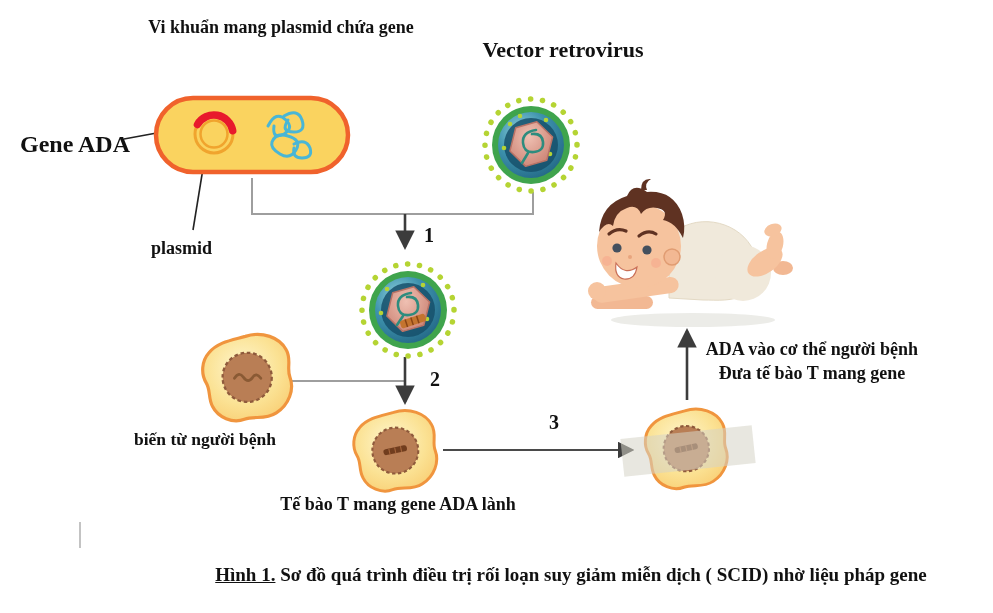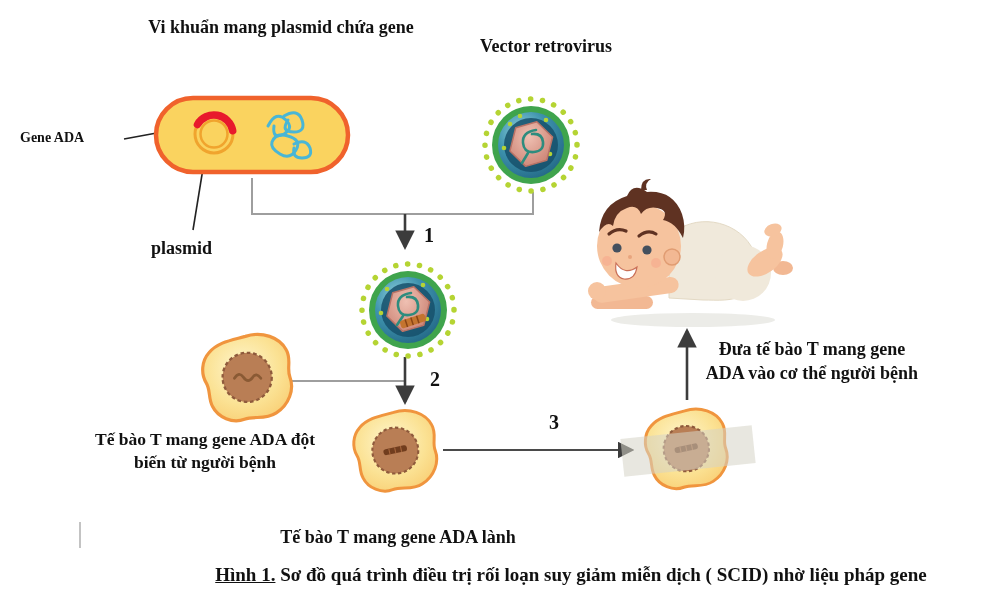--- a/index.html
+++ b/index.html
@@ -3,25 +3,25 @@
 <meta charset="utf-8">
 <style>
   html,body{margin:0;padding:0;background:#ffffff;}
   .stage{
     position:relative;width:993px;height:613px;background:#ffffff;overflow:hidden;
     font-family:"Liberation Serif","DejaVu Serif",serif;color:var(--text_black,#111);
   }
   .lbl{position:absolute;font-weight:bold;text-align:center;line-height:1.32;white-space:nowrap;}
   .lbl div{white-space:nowrap;}
   .bacteria-label{left:281px;top:16px;transform:translateX(-50%);font-size:18px;}
-  .vector-label{left:546px;top:35px;transform:translateX(-50%);font-size:18px;}
-  .gene-ada-label{left:20px;top:129px;font-size:14px;text-align:left;}
+  .vector-label{left:563px;top:35px;transform:translateX(-50%);font-size:22px;}
+  .gene-ada-label{left:20px;top:129px;font-size:24px;text-align:left;}
   .plasmid-label{left:151px;top:237px;font-size:18px;text-align:center;}
   .mutant-label{left:205px;top:428px;transform:translateX(-50%);font-size:17.5px;}
-  .healthy-label{left:398px;top:526px;transform:translateX(-50%);font-size:18px;}
+  .healthy-label{left:398px;top:493px;transform:translateX(-50%);font-size:18px;}
   .deliver-label{left:812px;top:338px;transform:translateX(-50%);font-size:18px;}
   .step-num{position:absolute;font-weight:bold;font-size:20px;}
   .step-1{left:424px;top:224px;}
   .step-2{left:430px;top:368px;}
   .step-3{left:549px;top:411px;}
   .caption{
     position:absolute;left:571px;top:564px;transform:translateX(-50%);
     font-weight:bold;font-size:19px;white-space:nowrap;text-align:right;
   }
   .caption .cap-prefix{text-decoration:underline;}
@@ -69,29 +69,28 @@
 
   <div class="lbl gene-ada-label">Gene ADA</div>
 
   <div class="lbl plasmid-label">plasmid</div>
 
   <div class="step-num step-1">1</div>
   <div class="step-num step-2">2</div>
   <div class="step-num step-3">3</div>
 
   <div class="lbl mutant-label">
-    <div>Tế bào T mang gene ADA đột</div>
     <div>biến từ người bệnh</div>
   </div>
 
   <div class="lbl healthy-label">Tế bào T mang gene ADA lành</div>
 
   <div class="lbl deliver-label">
+    <div>ADA vào cơ thể người bệnh</div>
     <div>Đưa tế bào T mang gene</div>
-    <div>ADA vào cơ thể người bệnh</div>
   </div>
 
   <div class="caption">
     <span class="cap-prefix">Hình 1.</span><span> Sơ đồ quá trình điều trị rối loạn suy giảm miễn dịch ( SCID) nhờ liệu pháp gene</span>
   </div>
 
   <svg class="art" style="left:152px;top:92px;" width="200" height="86" viewBox="0 0 200 86">
     <rect x="4" y="6" width="192" height="74" rx="37" style="fill:var(--bacterium_fill);stroke:var(--bacterium_border)" stroke-width="4.5"></rect>
     <circle cx="62" cy="42" r="19" fill="none" style="stroke:var(--plasmid_ring)" stroke-width="3"></circle>
     <circle cx="62" cy="42" r="13.5" fill="none" style="stroke:var(--plasmid_ring)" stroke-width="2.5"></circle>

